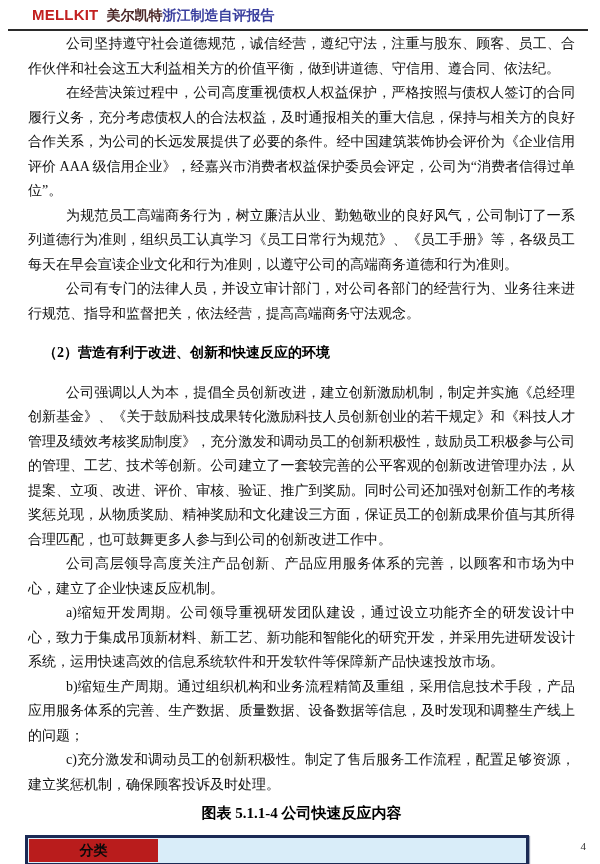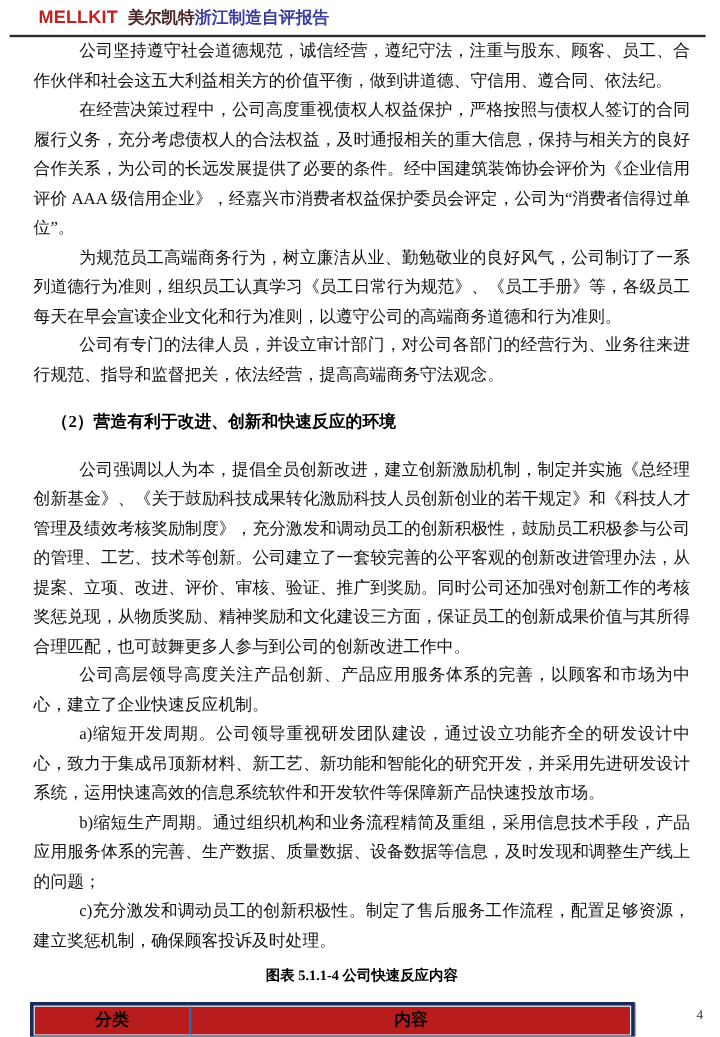--- a/index.html
+++ b/index.html
@@ -70,21 +70,21 @@
     margin: 15px;
     font-weight: bold;
     text-indent: 0;
     color: #000000;
   }
   .caption {
     margin: 4px 0 0 0;
     font-weight: bold;
     text-align: center;
     text-indent: 0;
-    font-size: 12px;
+    font-size: 15px;
     color: #000000;
   }
   
   .qtable {
     margin-top: 9px;
     margin-left: -3px;
     width: 496px;
     border: 3px solid #1b2a55;
     border-bottom-width: 4px;
     background: #d9edf9;
@@ -135,20 +135,19 @@
     <p class="para">公司强调以人为本，提倡全员创新改进，建立创新激励机制，制定并实施《总经理创新基金》、《关于鼓励科技成果转化激励科技人员创新创业的若干规定》和《科技人才管理及绩效考核奖励制度》，充分激发和调动员工的创新积极性，鼓励员工积极参与公司的管理、工艺、技术等创新。公司建立了一套较完善的公平客观的创新改进管理办法，从提案、立项、改进、评价、审核、验证、推广到奖励。同时公司还加强对创新工作的考核奖惩兑现，从物质奖励、精神奖励和文化建设三方面，保证员工的创新成果价值与其所得合理匹配，也可鼓舞更多人参与到公司的创新改进工作中。</p>
     <p class="para">公司高层领导高度关注产品创新、产品应用服务体系的完善，以顾客和市场为中心，建立了企业快速反应机制。</p>
     <p class="para">a)缩短开发周期。公司领导重视研发团队建设，通过设立功能齐全的研发设计中心，致力于集成吊顶新材料、新工艺、新功能和智能化的研究开发，并采用先进研发设计系统，运用快速高效的信息系统软件和开发软件等保障新产品快速投放市场。</p>
     <p class="para">b)缩短生产周期。通过组织机构和业务流程精简及重组，采用信息技术手段，产品应用服务体系的完善、生产数据、质量数据、设备数据等信息，及时发现和调整生产线上的问题；</p>
     <p class="para">c)充分激发和调动员工的创新积极性。制定了售后服务工作流程，配置足够资源，建立奖惩机制，确保顾客投诉及时处理。</p>
     <p class="caption">图表 5.1.1-4 公司快速反应内容</p>
 
     <div class="qtable">
       <div class="qrow">
         <div class="qcell qc1">分类</div>
-        <div class="qcell qc2">内容</div>
       </div>
     </div>
   </div>
 
   <div class="page-num">4</div>
 
 </div>
 
 </body></html>

